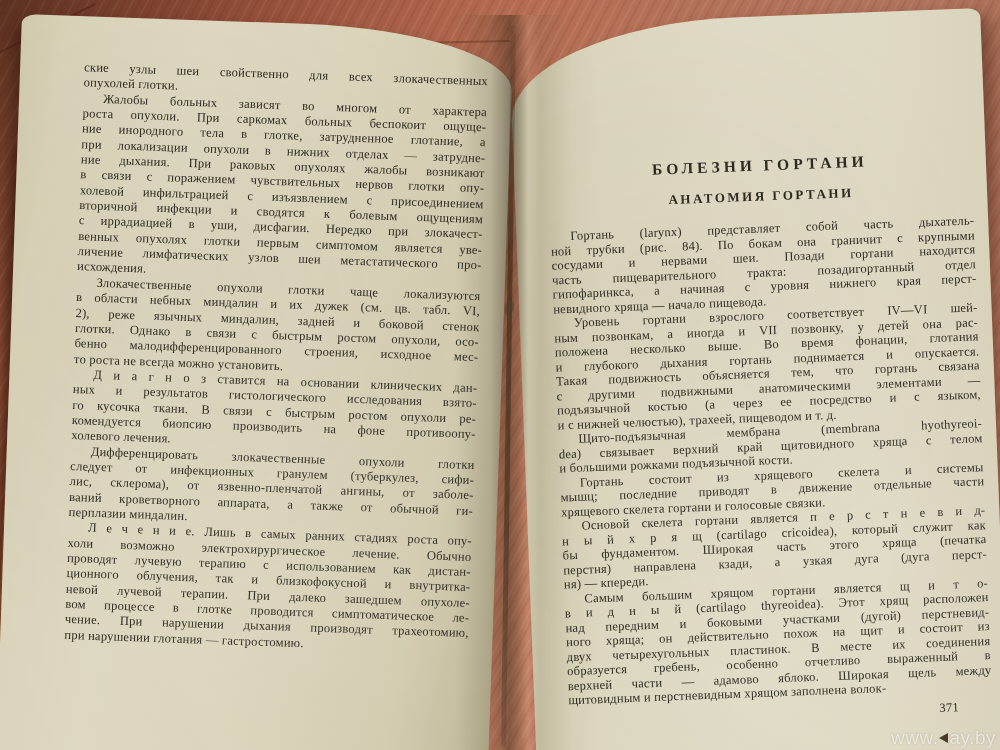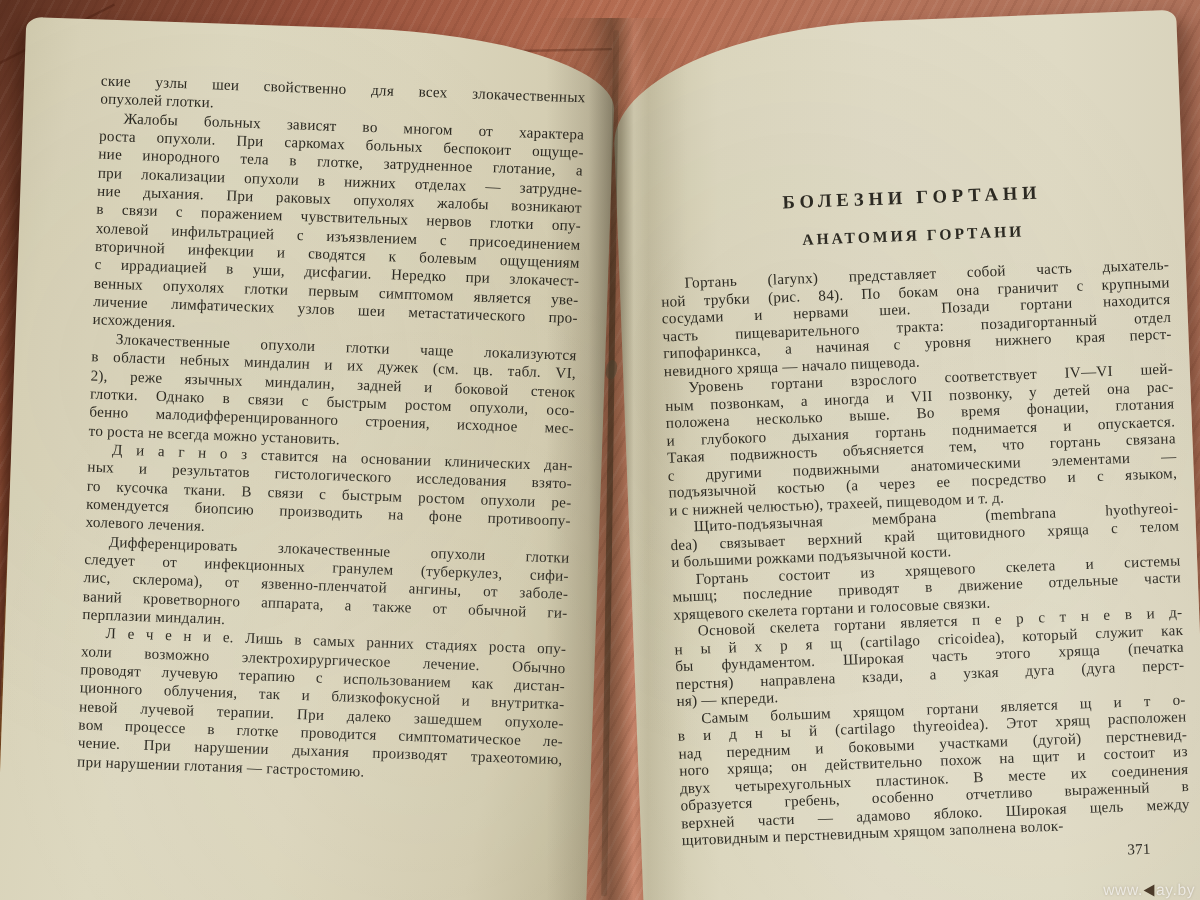--- a/index.html
+++ b/index.html
@@ -78,21 +78,21 @@
   .line.last{text-align-last:left;-moz-text-align-last:left;}
   .line.indent{text-indent:20px;}
   .chapter{font-size:15.5px;font-weight:bold;letter-spacing:4px;text-align:center;
     margin:0 0 16px 0;color:#2b2922;}
   .section{font-size:13px;font-weight:bold;letter-spacing:2.5px;text-align:center;
     margin:0 0 18px 0;color:#2b2922;}
   .pagenum{margin-top:7px;text-align:right;padding-right:34px;font-size:12.6px;}
 
   
   .watermark{position:absolute;right:4px;bottom:1px;z-index:6;display:flex;
-    align-items:center;font-family:"Liberation Sans",sans-serif;font-size:13px;
+    align-items:center;font-family:"Liberation Sans",sans-serif;font-size:19px;
     color:rgba(255,255,255,.66);letter-spacing:.5px;
     text-shadow:0 0 2px rgba(60,30,15,.25);}
   .cursor-arrow{width:0;height:0;border-top:5px solid transparent;
     border-bottom:5px solid transparent;border-right:9px solid rgba(50,32,16,.85);
     margin:0 1px;}
 </style>
 </head>
 <body>
 
 <div class="scene">

